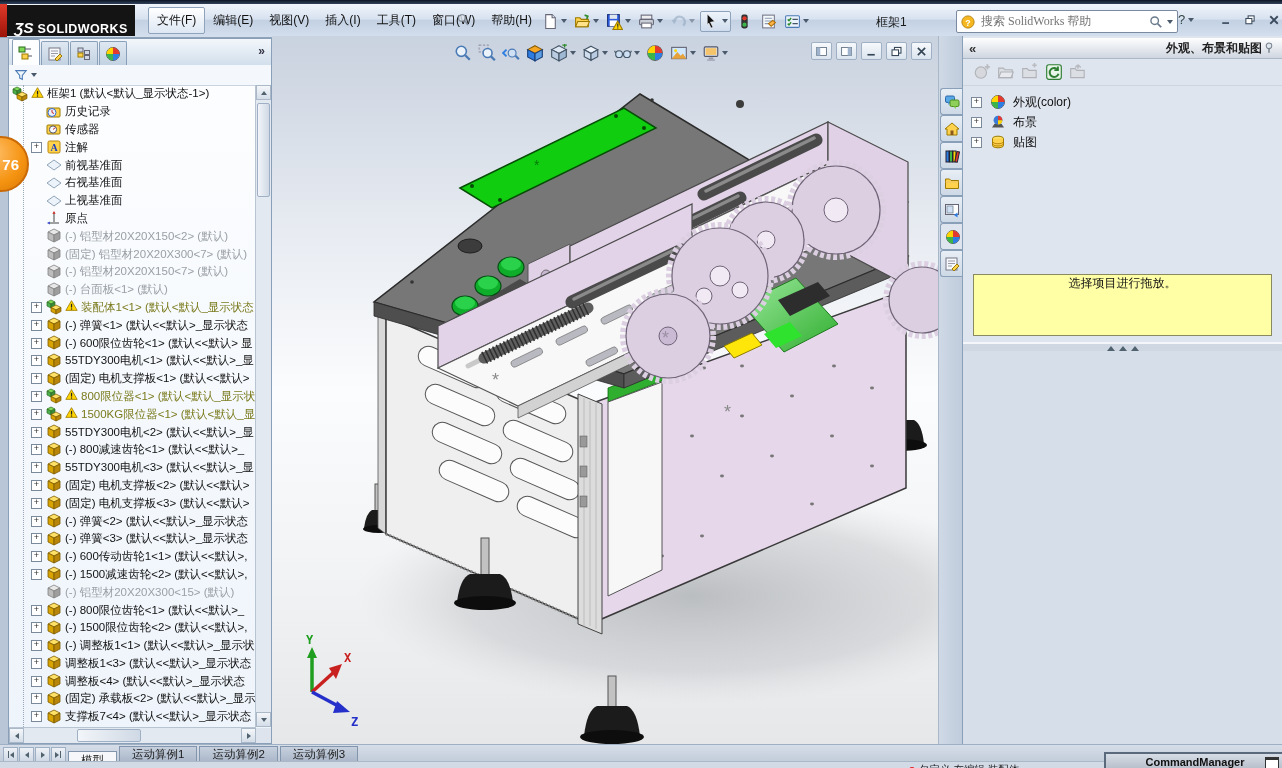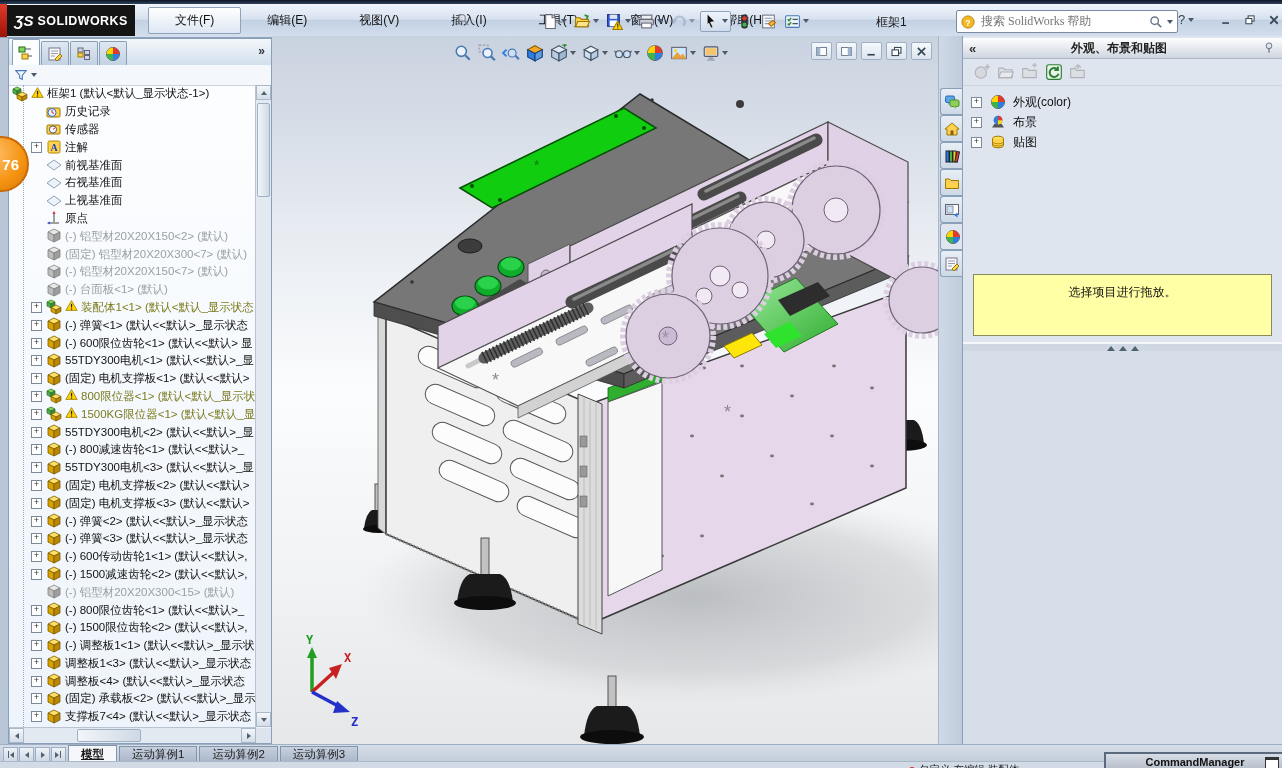--- a/index.html
+++ b/index.html
@@ -6,25 +6,25 @@
   body{width:1282px;height:768px;overflow:hidden;position:relative;
        font-family:"Liberation Sans",sans-serif;background:#b9c6d8;font-size:12px;color:#111}
   .abs{position:absolute}
   svg{display:block}
   
   #top-edge{top:0;left:0;width:1282px;height:4px;background:linear-gradient(#0c1524,#31425c)}
   #titlebar{top:4px;left:0;width:1282px;height:33px;
             background:linear-gradient(#f0f5fb,#d8e2f0 45%,#c3d1e3 50%,#d4dfee);border-bottom:1px solid #8fa3ba}
   #red-stripe{left:0;top:0;width:7px;height:33px;background:linear-gradient(#e03a2a,#9c1408)}
   #logo{left:7px;top:1px;width:128px;height:31px;background:#141414;color:#fff;
-        display:flex;align-items:center;justify-content:center;gap:4px}
+        display:flex;align-items:flex-end;justify-content:center;gap:4px}
   #logo .mark{font-style:italic;font-weight:bold;font-size:15px}
   #logo .word{font-size:12.5px;font-weight:bold;letter-spacing:.4px}
   #menubar{left:148px;top:4px;height:24px;display:flex;align-items:center}
-  .menu-item{padding:4px 26px;cursor:default;white-space:nowrap}
+  .menu-item{padding:4px 8px;cursor:default;white-space:nowrap}
   .menu-item.first{border:1px solid #8fa3ba;background:linear-gradient(#ffffff,#dde7f3);border-radius:2px}
   #menu-pin{left:455px;top:8px;width:16px;height:16px;opacity:.8}
   #std-toolbar{left:540px;top:6px;height:22px;display:flex;align-items:center}
   .tbtn{display:flex;align-items:center;padding:1px 2px;margin-right:3px}
   .tbtn .dd{margin-left:2px}
   .dd{width:0;height:0;border-left:3.5px solid transparent;border-right:3.5px solid transparent;border-top:4px solid #4a5a6c}
   .tbtn.pressed{border:1px solid #8fa3ba;background:linear-gradient(#eef4fb,#cfdced);border-radius:2px}
   .tbtn.disabled{opacity:.5}
   #doc-title{left:876px;top:10px;color:#1a1a1a}
   #search-box{left:956px;top:6px;width:212px;height:21px;background:#fff;border:1px solid #7a8aa0;
@@ -86,46 +86,46 @@
   .tp-tab{position:absolute;left:1px;width:22px;height:25px;border:1px solid #8aa0b8;border-right:none;
           background:linear-gradient(#e8eef5,#cdd9e6);display:flex;align-items:center;justify-content:center;
           border-radius:3px 0 0 3px}
   .tp-tab.active{background:#dfe5ef;width:23px}
   
   #taskpane{left:962px;top:36px;width:320px;height:708px;background:#dfe5ef;border-left:1px solid #8aa0b8;
             box-sizing:border-box}
   #tp-header{position:absolute;left:0;top:2px;right:0;height:20px;
              background:linear-gradient(#fefefe,#cfd6e0);border-bottom:1px solid #aab8c8;
              display:flex;align-items:center;padding:0 6px}
-  #tp-title{flex:1;text-align:center;font-weight:bold;color:#222}
+  #tp-title{flex:1;text-align:right;font-weight:bold;color:#222}
   #tp-collapse{font-size:13px;font-weight:bold;color:#333}
   #tp-toolbar{position:absolute;left:0;top:23px;right:0;height:26px;display:flex;align-items:center;
               gap:6px;padding-left:10px;border-bottom:1px solid #cdd5e1}
   .tp-tool{width:18px;height:18px}
   .tp-tool.disabled{opacity:.55}
   #tp-tree{position:absolute;left:8px;top:56px;right:8px}
   .tp-row{height:20px;display:flex;align-items:center;gap:4px}
   #tp-hint{position:absolute;left:10px;top:238px;right:10px;height:62px;background:#ffffa6;
-           border:1px solid #8a8a60;text-align:center;padding-top:9px;box-sizing:border-box;color:#111}
+           border:1px solid #8a8a60;text-align:center;box-sizing:border-box;color:#111}
   #tp-splitter{position:absolute;left:0;top:306px;right:0;height:9px;border-top:2px solid #f4f6f9;
                border-bottom:2px solid #aab4c2;display:flex;align-items:center;justify-content:center;gap:4px;
                background:#cfd7e3}
   .tri-up{width:0;height:0;border-left:4px solid transparent;border-right:4px solid transparent;border-bottom:5px solid #51626f}
   #tp-lower{position:absolute;left:0;top:315px;right:0;bottom:0;background:#d6deea}
   
   #bottom-bar{left:0;top:744px;width:1282px;height:17px;background:linear-gradient(#d5dde8,#c2cdda);
               border-top:1px solid #9fb0c4;display:flex;align-items:flex-start}
   #tab-nav{display:flex;margin:2px 2px 0 3px;gap:1px}
   .nav-btn{width:13px;height:13px;background:linear-gradient(#eef2f7,#cfd9e5);border:1px solid #9fb0c4;
            display:flex;align-items:center;justify-content:center}
   .nav-bar{width:1.5px;height:7px;background:#51626f;margin:0 .5px}
   .btab{height:15px;margin-top:1px;padding:0 12px;display:flex;align-items:center;font-size:11.5px;
         border:1px solid #8196ac;border-bottom:none;background:linear-gradient(#c6d0de,#aab6c8);
         margin-right:2px;color:#1a1a1a}
-  .btab.active{background:#f5f7fa;font-weight:bold;height:16px;margin-top:0;text-decoration:underline}
+  .btab.active{background:#f5f7fa;font-weight:normal;height:16px;margin-top:6px;text-decoration:underline}
   #statusbar{left:0;top:761px;width:1282px;height:7px;background:#d2dae6;border-top:1px solid #aab8c8;overflow:hidden}
   #status-text{position:absolute;left:905px;top:1px;font-size:10.5px;color:#222;white-space:nowrap}
   #status-dot{display:inline-block;width:6px;height:6px;background:#d22;border-radius:50%;margin:0 4px}
   #cmgr{left:1104px;top:752px;width:178px;height:16px;background:linear-gradient(#d7dde6,#b4bcc8);
         border:2px solid #5a6a7c;border-bottom:none;display:flex;align-items:center;justify-content:center;gap:8px;
         font-weight:bold;font-size:11px;color:#111}
   #cmgr .winicon{position:absolute;right:5px;top:3px;width:12px;height:9px;border:1.5px solid #333;
                  border-top:3px solid #333;background:#fff}
   
   #badge76{left:-27px;top:136px;width:56px;height:56px;border-radius:50%;

